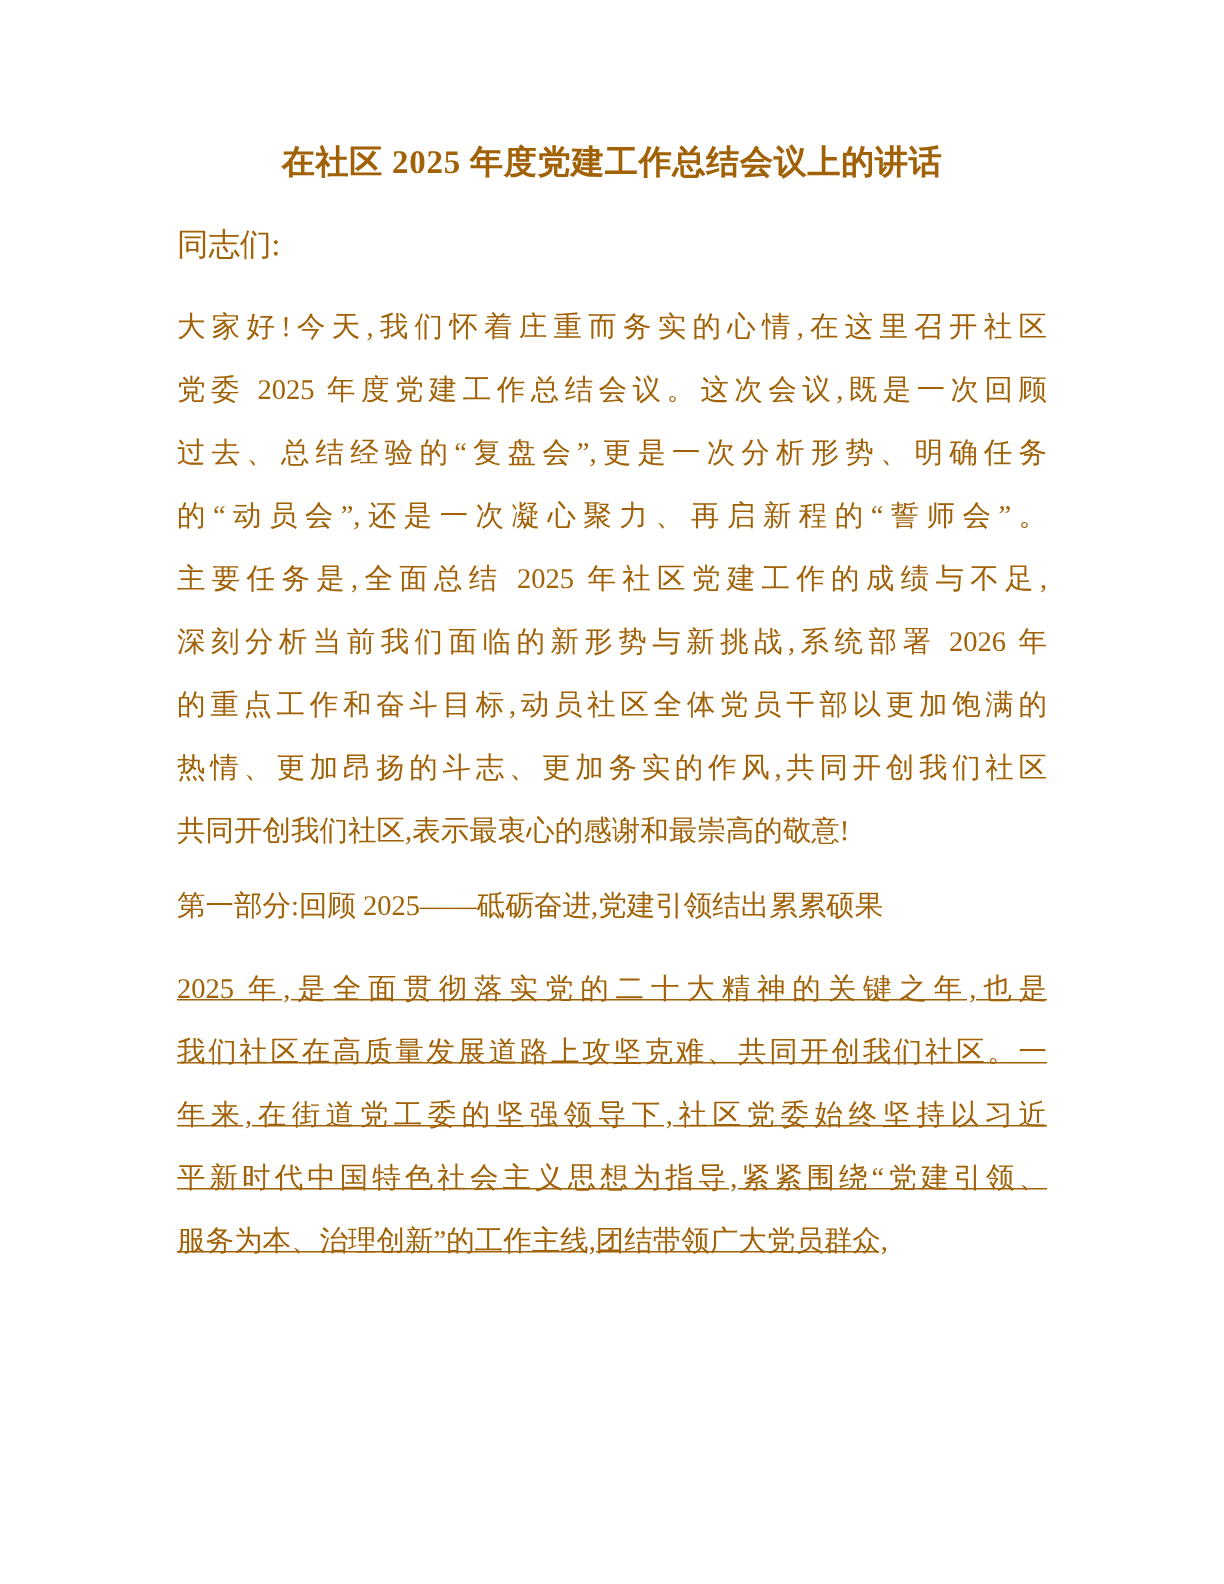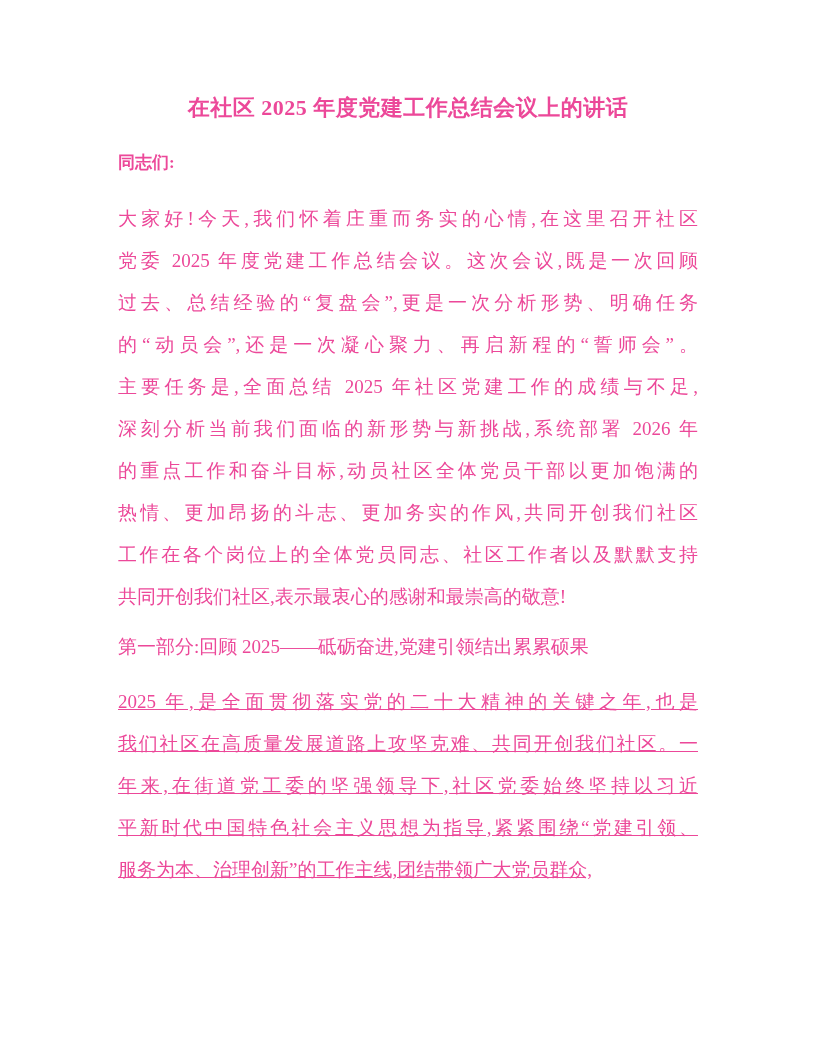--- a/index.html
+++ b/index.html
@@ -6,43 +6,42 @@
     margin: 0;
     padding: 0;
     background: #ffffff;
   }
   .doc-page {
     position: relative;
     width: 816px;
     height: 1056px;
     background: #ffffff;
     overflow: hidden;
-    color: #ec4899;
+    color: #a16207;
     font-family: "Liberation Serif", "DejaVu Serif", serif;
   }
   .content {
     position: absolute;
     left: 118px;
     width: 580px;
     top: 0;
   }
   .doc-title {
     margin: 92px 0 0 0;
     font-size: 22px;
     line-height: 32px;
     font-weight: 700;
     text-align: center;
     letter-spacing: 0.5px;
   }
   .salutation {
     margin: 18px 0 0 0;
-    font-size: 17px;
+    font-size: 21px;
     line-height: 42px;
     text-align: left;
-    font-weight: bold;
   }
   .para {
     margin: 14px 0 0 0;
     font-size: 19px;
     line-height: 42px;
   }
   .para.heading-par {
     margin-top: 8px;
   }
   .para.body-par2 {
@@ -72,21 +71,20 @@
 
     <div class="para">
         <div class="line">大家好!今天,我们怀着庄重而务实的心情,在这里召开社区</div>
         <div class="line">党委 2025 年度党建工作总结会议。这次会议,既是一次回顾</div>
         <div class="line">过去、总结经验的“复盘会”,更是一次分析形势、明确任务</div>
         <div class="line">的“动员会”,还是一次凝心聚力、再启新程的“誓师会”。</div>
         <div class="line">主要任务是,全面总结 2025 年社区党建工作的成绩与不足,</div>
         <div class="line">深刻分析当前我们面临的新形势与新挑战,系统部署 2026 年</div>
         <div class="line">的重点工作和奋斗目标,动员社区全体党员干部以更加饱满的</div>
         <div class="line">热情、更加昂扬的斗志、更加务实的作风,共同开创我们社区</div>
-        <div class="line">工作在各个岗位上的全体党员同志、社区工作者以及默默支持</div>
         <div class="line last">共同开创我们社区,表示最衷心的感谢和最崇高的敬意!</div>
       </div>
 
     <div class="para heading-par">
         <div class="line last">第一部分:回顾 2025——砥砺奋进,党建引领结出累累硕果</div>
       </div>
 
     <div class="para body-par2">
         <div class="line">2025 年,是全面贯彻落实党的二十大精神的关键之年,也是</div>
         <div class="line">我们社区在高质量发展道路上攻坚克难、共同开创我们社区。一</div>

